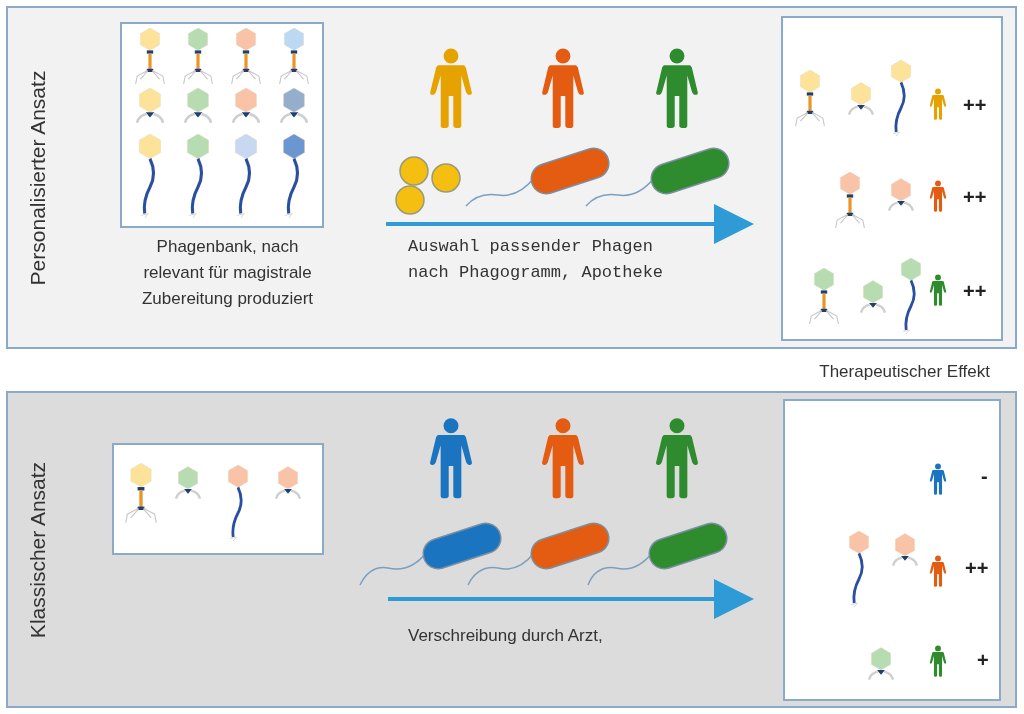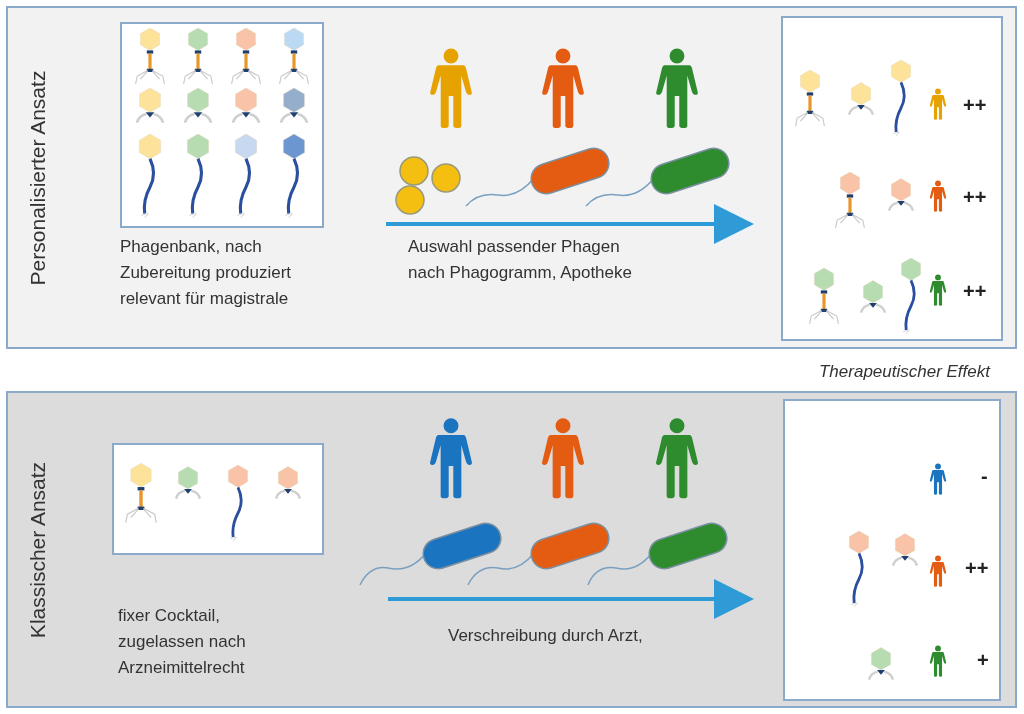--- a/index.html
+++ b/index.html
@@ -7,23 +7,23 @@
          font-family:"Liberation Sans", sans-serif; color:#2b2b2b; }
   .panel { position:absolute; left:6px; width:1011px; box-sizing:border-box;
            border:2px solid #8aa9cb; }
   #panel-top { top:6px; height:343px; background:#f2f2f2; }
   #panel-bottom { top:391px; height:317px; background:#dcdcdc; }
   .vlabel { position:absolute; left:0; width:60px; top:0; bottom:0; }
   .vlabel span { position:absolute; left:50%; top:50%; white-space:nowrap;
                  transform:translate(-50%,-50%) rotate(-90deg);
                  font-size:21px; color:#333; }
   .box { position:absolute; background:#fff; border:2px solid #8aa9cb; box-sizing:border-box; }
-  .caption { position:absolute; font-size:17px; line-height:26px; color:#333; }
+  .caption { position:absolute; text-align:center; font-size:17px; line-height:26px; color:#333; }
   .caption.left { text-align:left; }
-  .effect-title { position:absolute; right:34px; top:362px; font-size:17px; color:#333;font-style:italic; }
+  .effect-title { position:absolute; right:34px; top:362px; font-size:17px; color:#333; }
   svg { position:absolute; overflow:visible; }
   .mark { position:absolute; font-size:20px; font-weight:bold; color:#222; }
 </style>
 </head>
 <body>
 
 <svg width="0" height="0" style="position:absolute">
   <defs>
     <symbol id="person" viewBox="0 0 40 70">
       <circle cx="20" cy="7" r="6.5"></circle>
@@ -69,22 +69,22 @@
         <use href="#phage-short" x="154" y="64" width="36" height="40" fill="#94aecb"></use>
         <use href="#phage-long" x="10" y="110" width="36" height="84" fill="#fde39a"></use>
         <use href="#phage-long" x="58" y="110" width="36" height="84" fill="#b7dcb2"></use>
         <use href="#phage-long" x="106" y="110" width="36" height="84" fill="#c8d8f0"></use>
         <use href="#phage-long" x="154" y="110" width="36" height="84" fill="#6b96cf"></use>
       </svg>
   </div>
 
   <div class="caption" style="left:112px; top:226px; width:215px;">
     <div>Phagenbank, nach</div>
+    <div>relevant für magistrale</div>
     <div>Zubereitung produziert</div>
-    <div>relevant für magistrale</div>
   </div>
 
   <svg width="380" height="210" style="left:360px; top:20px;">
     <use href="#person" x="60" y="20" width="46" height="80" fill="#e6a200"></use>
     <use href="#person" x="172" y="20" width="46" height="80" fill="#e35c12"></use>
     <use href="#person" x="286" y="20" width="46" height="80" fill="#2e8b2e"></use>
     <g fill="#f5bf12" stroke="#9a9a7a" stroke-width="1.5">
       <circle cx="46" cy="143" r="14"></circle>
         <circle cx="78" cy="150" r="14"></circle>
         <circle cx="42" cy="172" r="14"></circle>
@@ -93,21 +93,21 @@
       <path d="M166 150 Q150 170 130 167 Q110 164 98 178" stroke="#7aa0c0" stroke-width="1.5" fill="none"></path>
       <rect x="162" y="128" width="80" height="30" rx="15" transform="rotate(-18 202 143)" fill="#e35c12" stroke="#7a8fa0" stroke-width="1.5"></rect>
     </g>
     <g>
       <path d="M286 150 Q270 170 250 167 Q230 164 218 178" stroke="#7aa0c0" stroke-width="1.5" fill="none"></path>
       <rect x="282" y="128" width="80" height="30" rx="15" transform="rotate(-18 322 143)" fill="#2e8b2e" stroke="#7a8fa0" stroke-width="1.5"></rect>
     </g>
     <line x1="18" y1="196" x2="366" y2="196" stroke="#2e9bd6" stroke-width="4" marker-end="url(#arrowhead)"></line>
   </svg>
 
-  <div class="caption left" style="left:400px; top:226px; width:320px;">
+  <div class="caption left" style="left:400px; top:226px; width:320px;font-family:Liberation Mono, monospace;">
     <div>Auswahl passender Phagen</div>
     <div>nach Phagogramm, Apotheke</div>
   </div>
 
   <div class="box" style="left:773px; top:8px; width:222px; height:325px;">
     <svg width="220" height="320">
       <g>
         <use href="#phage-contractile" x="10" y="52" width="34" height="56" fill="#fde39a" style="color: rgb(232, 150, 42);"></use>
         <use href="#phage-short" x="62" y="64" width="32" height="38" fill="#fde39a"></use>
         <use href="#phage-long" x="102" y="42" width="32" height="76" fill="#fde39a"></use>
@@ -140,46 +140,41 @@
 
   <div class="box" style="left:104px; top:50px; width:212px; height:112px;">
     <svg width="210" height="110">
       <use href="#phage-contractile" x="10" y="18" width="34" height="60" fill="#fde39a" style="color: rgb(232, 150, 42);"></use>
       <use href="#phage-short" x="58" y="20" width="32" height="40" fill="#b7dcb2"></use>
       <use href="#phage-long" x="108" y="18" width="32" height="80" fill="#f8c3a6"></use>
       <use href="#phage-short" x="158" y="20" width="32" height="40" fill="#f8c3a6"></use>
     </svg>
   </div>
 
-  <div class="caption" style="left:110px; top:210px; width:210px;">
-    <div>fixer Cocktail,</div>
-    <div>zugelassen nach</div>
-    <div>Arzneimittelrecht</div>
-  </div>
 
   <svg width="400" height="210" style="left:340px; top:10px;">
     <use href="#person" x="80" y="10" width="46" height="90" fill="#1a74c0"></use>
     <use href="#person" x="192" y="10" width="46" height="90" fill="#e35c12"></use>
     <use href="#person" x="306" y="10" width="46" height="90" fill="#2e8b2e"></use>
     <g>
       <path d="M78 150 Q62 170 40 165 Q22 162 12 182" stroke="#7aa0c0" stroke-width="1.5" fill="none"></path>
       <rect x="74" y="128" width="80" height="30" rx="15" transform="rotate(-18 114 143)" fill="#1a74c0" stroke="#7a8fa0" stroke-width="1.5"></rect>
     </g>
     <g>
       <path d="M186 150 Q170 170 150 165 Q130 162 120 182" stroke="#7aa0c0" stroke-width="1.5" fill="none"></path>
       <rect x="182" y="128" width="80" height="30" rx="15" transform="rotate(-18 222 143)" fill="#e35c12" stroke="#7a8fa0" stroke-width="1.5"></rect>
     </g>
     <g>
       <path d="M304 150 Q288 170 268 165 Q248 162 240 182" stroke="#7aa0c0" stroke-width="1.5" fill="none"></path>
       <rect x="300" y="128" width="80" height="30" rx="15" transform="rotate(-18 340 143)" fill="#2e8b2e" stroke="#7a8fa0" stroke-width="1.5"></rect>
     </g>
     <line x1="40" y1="196" x2="386" y2="196" stroke="#2e9bd6" stroke-width="4" marker-end="url(#arrowhead)"></line>
   </svg>
 
-  <div class="caption left" style="left:440px; top:230px; width:320px;">
+  <div class="caption left" style="left:400px; top:230px; width:320px;">
     <div>Verschreibung durch Arzt,</div>
   </div>
 
   <div class="box" style="left:775px; top:6px; width:218px; height:302px;">
     <svg width="216" height="300">
       <use href="#person" x="144" y="58" width="18" height="40" fill="#1a74c0"></use>
       <use href="#phage-long" x="58" y="130" width="32" height="76" fill="#f8c3a6"></use>
       <use href="#phage-short" x="104" y="132" width="32" height="38" fill="#f8c3a6"></use>
       <use href="#person" x="144" y="150" width="18" height="40" fill="#e35c12"></use>
       <use href="#phage-short" x="80" y="246" width="32" height="38" fill="#b7dcb2"></use>

